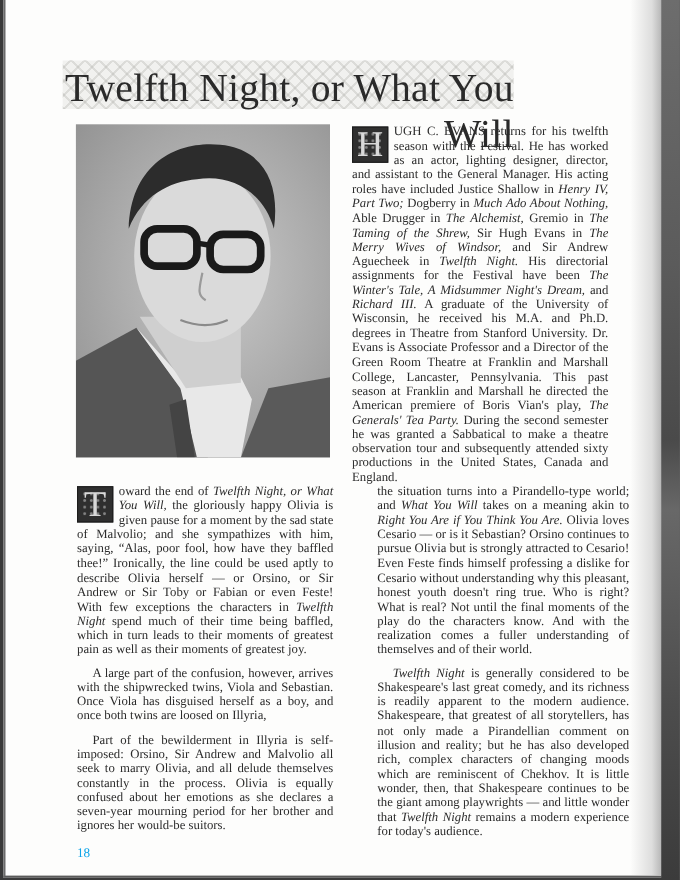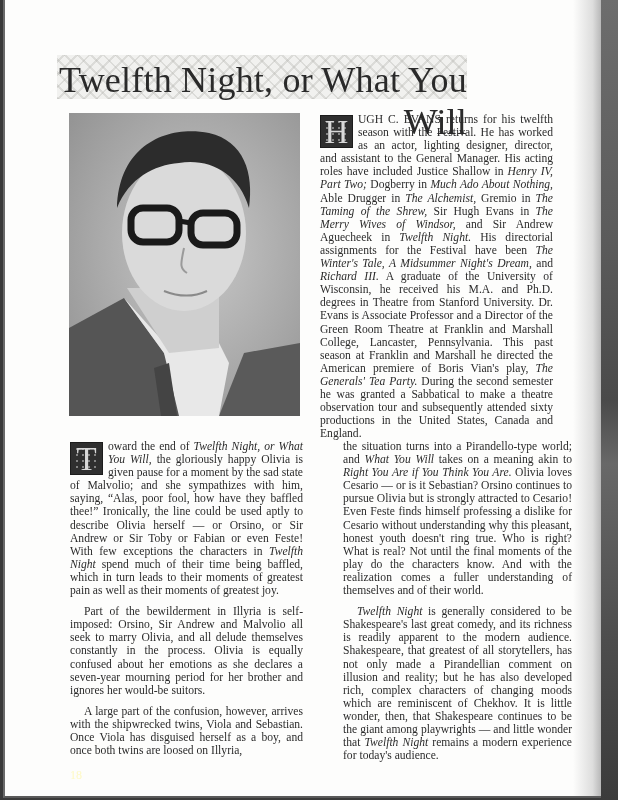--- a/index.html
+++ b/index.html
@@ -58,21 +58,21 @@
     .dropcap::before {
       content: ""; position: absolute; inset: 3px;
       background-image: radial-gradient(circle, rgba(200,200,200,0.55) 1px, transparent 1.5px);
       background-size: 6px 6px;
     }
     .smallcaps { font-variant: small-caps; }
     .para { text-indent: 14px; margin-top: 8px; }
     .signature { text-align: right; margin-top: 8px; font-variant: small-caps; }
     .folio {
       position: absolute; left: 70px; top: 768px; font-family: "Liberation Serif", serif;
-      font-size: 12px; color: #fef9c3; text-align: right;
+      font-size: 12px; color: #0ea5e9; text-align: right;
     }
   </style>
 </head>
 <body>
 
 <div class="edge-strip"></div>
 
 <div class="page">
   <div class="page-shade"></div>
 </div>
@@ -111,22 +111,22 @@
     </div>
   <span class="smallcaps">UGH C. EVANS</span><span> returns for his twelfth season with the Festival. He has worked as an actor, lighting designer, director, and assistant to the General Manager. His acting roles have included Justice Shallow in </span><i>Henry IV, Part Two;</i><span> Dogberry in </span><i>Much Ado About Nothing,</i><span> Able Drugger in </span><i>The Alchemist,</i><span> Gremio in </span><i>The Taming of the Shrew,</i><span> Sir Hugh Evans in </span><i>The Merry Wives of Windsor,</i><span> and Sir Andrew Aguecheek in </span><i>Twelfth Night.</i><span> His directorial assignments for the Festival have been </span><i>The Winter's Tale, A Midsummer Night's Dream,</i><span> and </span><i>Richard III.</i><span> A graduate of the University of Wisconsin, he received his M.A. and Ph.D. degrees in Theatre from Stanford University. Dr. Evans is Associate Professor and a Director of the Green Room Theatre at Franklin and Marshall College, Lancaster, Pennsylvania. This past season at Franklin and Marshall he directed the American premiere of Boris Vian's play, </span><i>The Generals' Tea Party.</i><span> During the second semester he was granted a Sabbatical to make a theatre observation tour and subsequently attended sixty productions in the United States, Canada and England.</span>
 </div>
 
 <div class="col-left">
   <p class="text">
     <span class="dropcap">
         <span>T</span>
       </span><span>oward the end of </span><i>Twelfth Night, or What You Will,</i><span> the gloriously happy Olivia is given pause for a moment by the sad state of Malvolio; and she sympathizes with him, saying, “Alas, poor fool, how have they baffled thee!” Ironically, the line could be used aptly to describe Olivia herself — or Orsino, or Sir Andrew or Sir Toby or Fabian or even Feste! With few exceptions the characters in </span><i>Twelfth Night</i><span> spend much of their time being baffled, which in turn leads to their moments of greatest pain as well as their moments of greatest joy.</span>
   </p>
+  <p class="text para">A large part of the confusion, however, arrives with the shipwrecked twins, Viola and Sebastian. Once Viola has disguised herself as a boy, and once both twins are loosed on Illyria,</p>
   <p class="text para">Part of the bewilderment in Illyria is self-imposed: Orsino, Sir Andrew and Malvolio all seek to marry Olivia, and all delude themselves constantly in the process. Olivia is equally confused about her emotions as she declares a seven-year mourning period for her brother and ignores her would-be suitors.</p>
-  <p class="text para">A large part of the confusion, however, arrives with the shipwrecked twins, Viola and Sebastian. Once Viola has disguised herself as a boy, and once both twins are loosed on Illyria,</p>
 </div>
 
 <div class="col-right">
   <p class="text"><span>the situation turns into a Pirandello-type world; and </span><i>What You Will</i><span> takes on a meaning akin to </span><i>Right You Are if You Think You Are.</i><span> Olivia loves Cesario — or is it Sebastian? Orsino continues to pursue Olivia but is strongly attracted to Cesario! Even Feste finds himself professing a dislike for Cesario without understanding why this pleasant, honest youth doesn't ring true. Who is right? What is real? Not until the final moments of the play do the characters know. And with the realization comes a fuller understanding of themselves and of their world.</span></p>
   <p class="text para"><i>Twelfth Night</i><span> is generally considered to be Shakespeare's last great comedy, and its richness is readily apparent to the modern audience. Shakespeare, that greatest of all storytellers, has not only made a Pirandellian comment on illusion and reality; but he has also developed rich, complex characters of changing moods which are reminiscent of Chekhov. It is little wonder, then, that Shakespeare continues to be the giant among playwrights — and little wonder that </span><i>Twelfth Night</i><span> remains a modern experience for today's audience.</span></p>
 </div>
 
 <div class="folio">18</div>
 
 </body></html>

